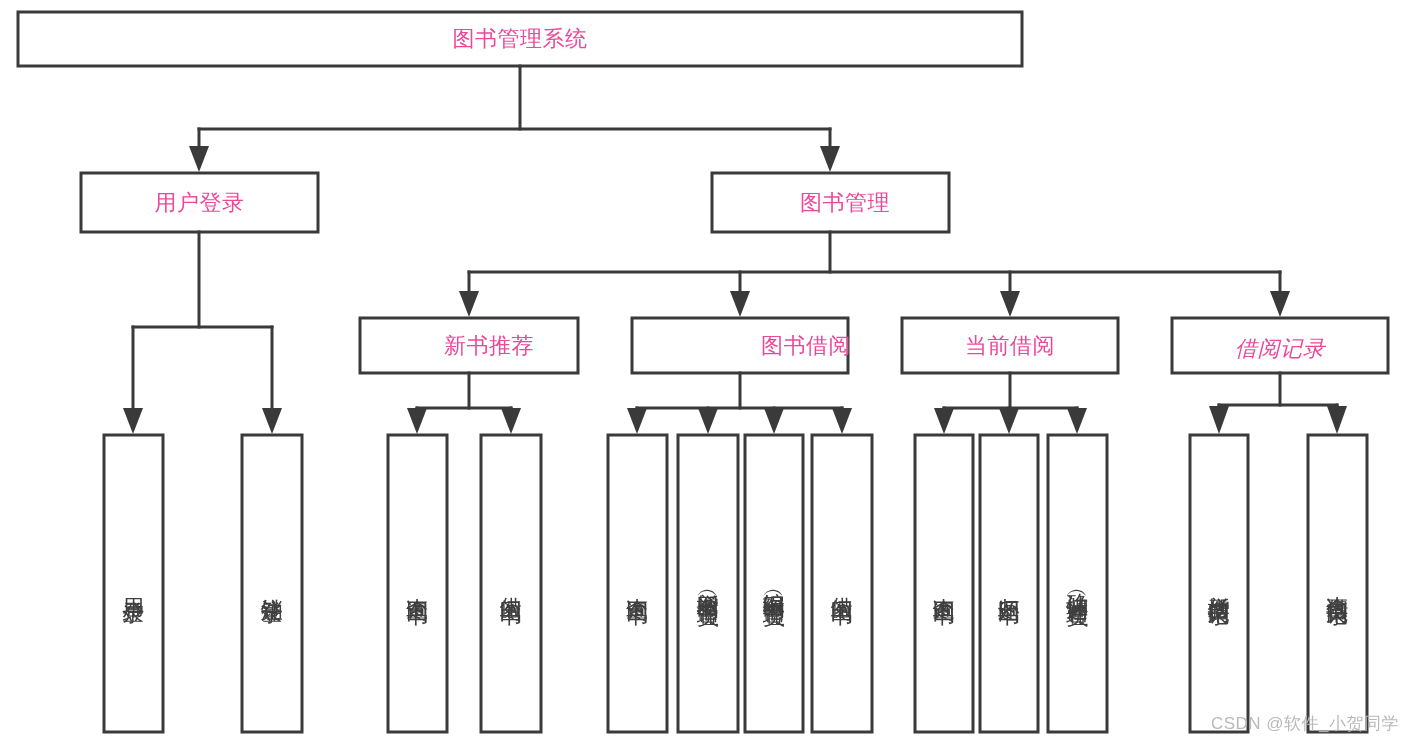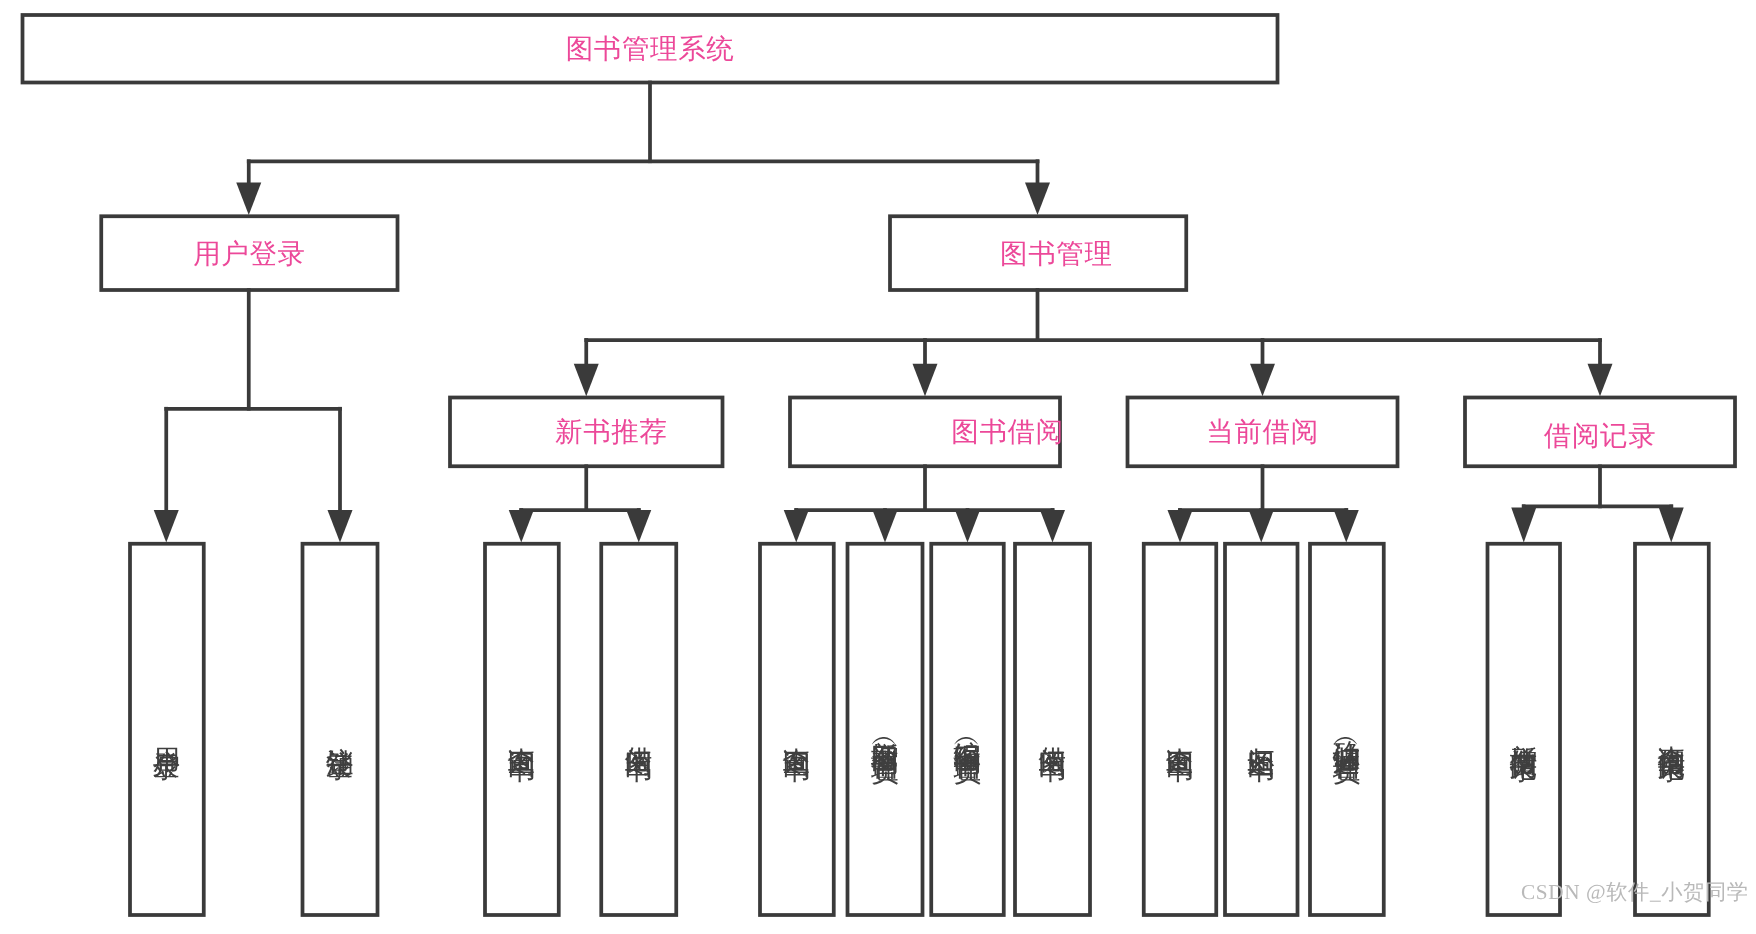--- a/index.html
+++ b/index.html
@@ -64,24 +64,24 @@
     writing-mode: vertical-rl;
     text-orientation: upright;
     line-height: 1.25;
     letter-spacing: 2px;
     white-space: nowrap;
     pointer-events: none;
   }
   .watermark {
     position: absolute;
     right: 6px;
-    bottom: 22px;
+    bottom: 12px;
     color: #b9b9b9;
     font-size: 17px;
-    font-family: Liberation Serif, serif;
+    font-family: Liberation Sans, sans-serif;
     letter-spacing: 0.5px;
     white-space: nowrap;
   }
 </style>
 </head>
 <body>
 
 <div id="diagram-root">
 
   <svg class="diagram-canvas" viewBox="0 0 1405 747">
@@ -185,21 +185,21 @@
   </svg>
 
   <div class="node-label-h" style="left:18px; top:12px; width:1004px; height:54px;">图书管理系统</div>
 
   <div class="node-label-h" style="left:81px; top:173px; width:237px; height:59px;">用户登录</div>
   <div class="node-label-h" style="left:712px; top:173px; width:266px; height:59px;">图书管理</div>
 
   <div class="node-label-h" style="left:360px; top:318px; width:258px; height:55px;">新书推荐</div>
   <div class="node-label-h" style="left:662px; top:318px; width:216px; height:55px;margin-left:36px;">图书借阅</div>
   <div class="node-label-h" style="left:902px; top:318px; width:216px; height:55px;">当前借阅</div>
-  <div class="node-label-h" style="left:1172px; top:318px; width:216px; height:62px;">借阅记录</div>
+  <div class="node-label-h" style="left:1172px; top:318px; width:216px; height:62px;font-style:italic;">借阅记录</div>
 
   <div class="node-label-v" style="left:104px; top:435px; width:59px; height:297px;">用户登录</div>
   <div class="node-label-v" style="left:242px; top:435px; width:60px; height:297px;">注销登录</div>
   <div class="node-label-v" style="left:388px; top:435px; width:59px; height:297px;">查询图书</div>
   <div class="node-label-v" style="left:481px; top:435px; width:60px; height:297px;">借阅图书</div>
   <div class="node-label-v" style="left:608px; top:435px; width:59px; height:297px;">查询图书</div>
   <div class="node-label-v" style="left:678px; top:435px; width:60px; height:297px;">新增图书（管理员）</div>
   <div class="node-label-v" style="left:745px; top:435px; width:58px; height:297px;">编辑图书（管理员）</div>
   <div class="node-label-v" style="left:812px; top:435px; width:60px; height:297px;">借阅图书</div>
   <div class="node-label-v" style="left:915px; top:435px; width:58px; height:297px;">查询图书</div>

